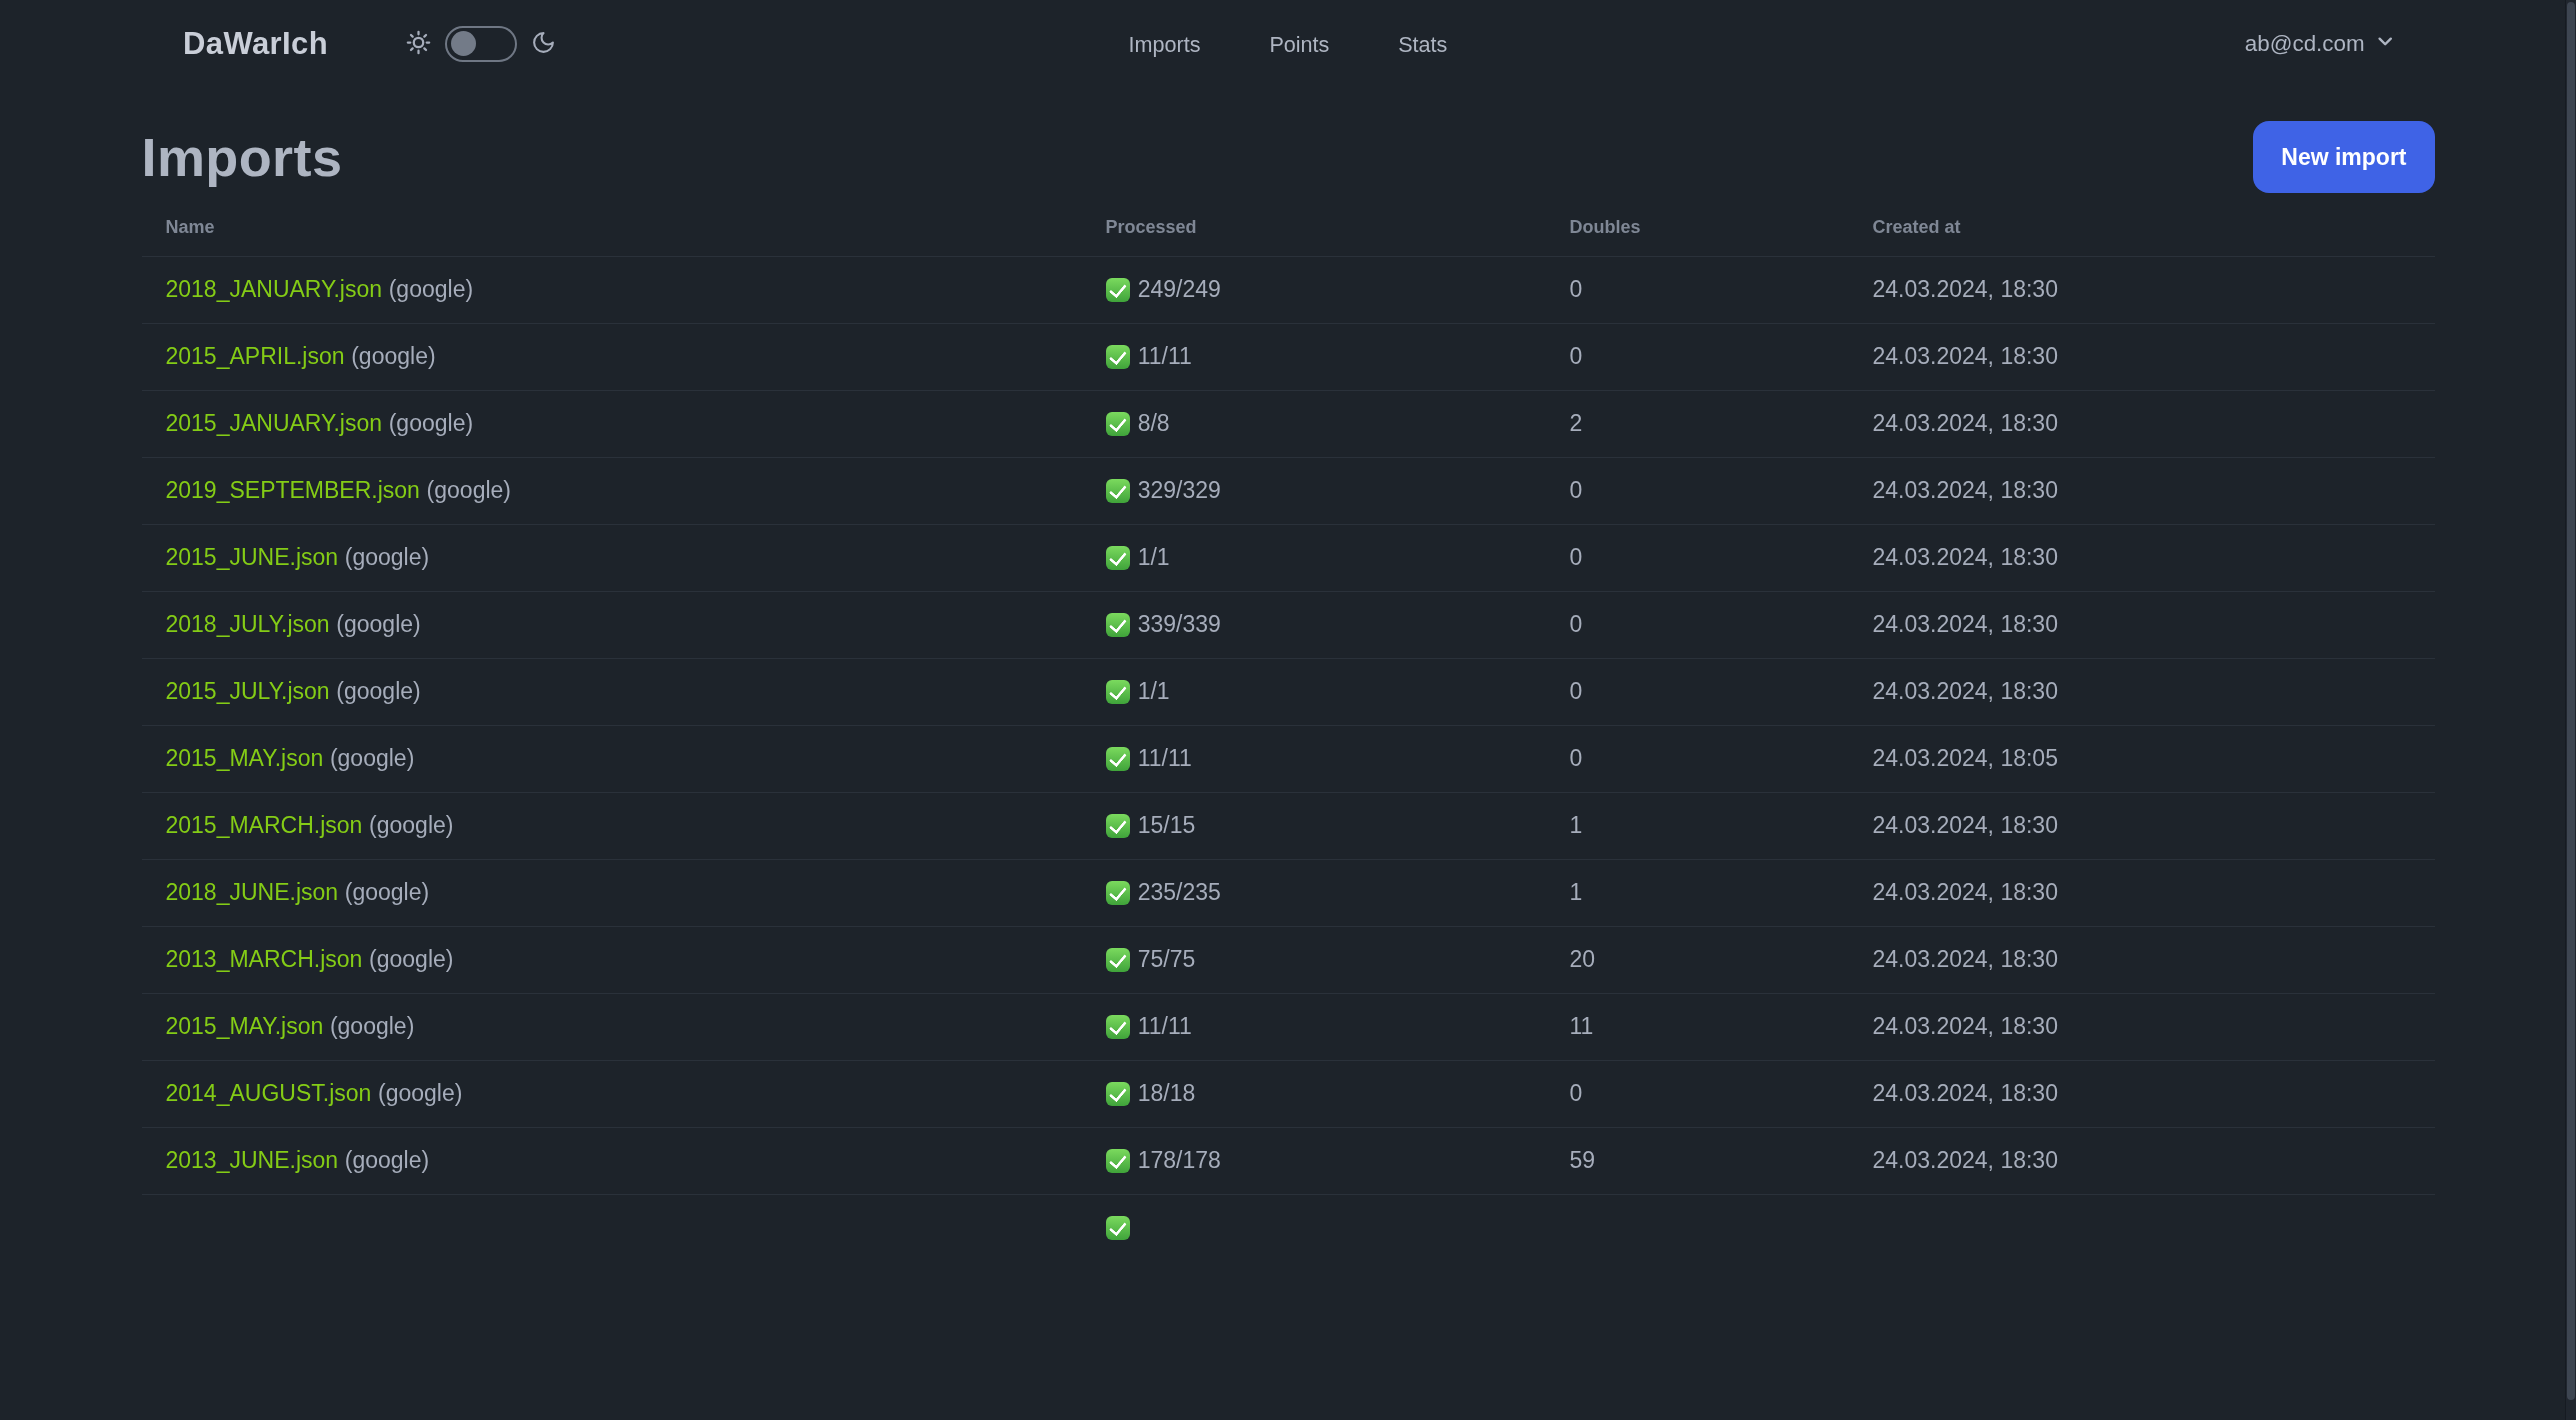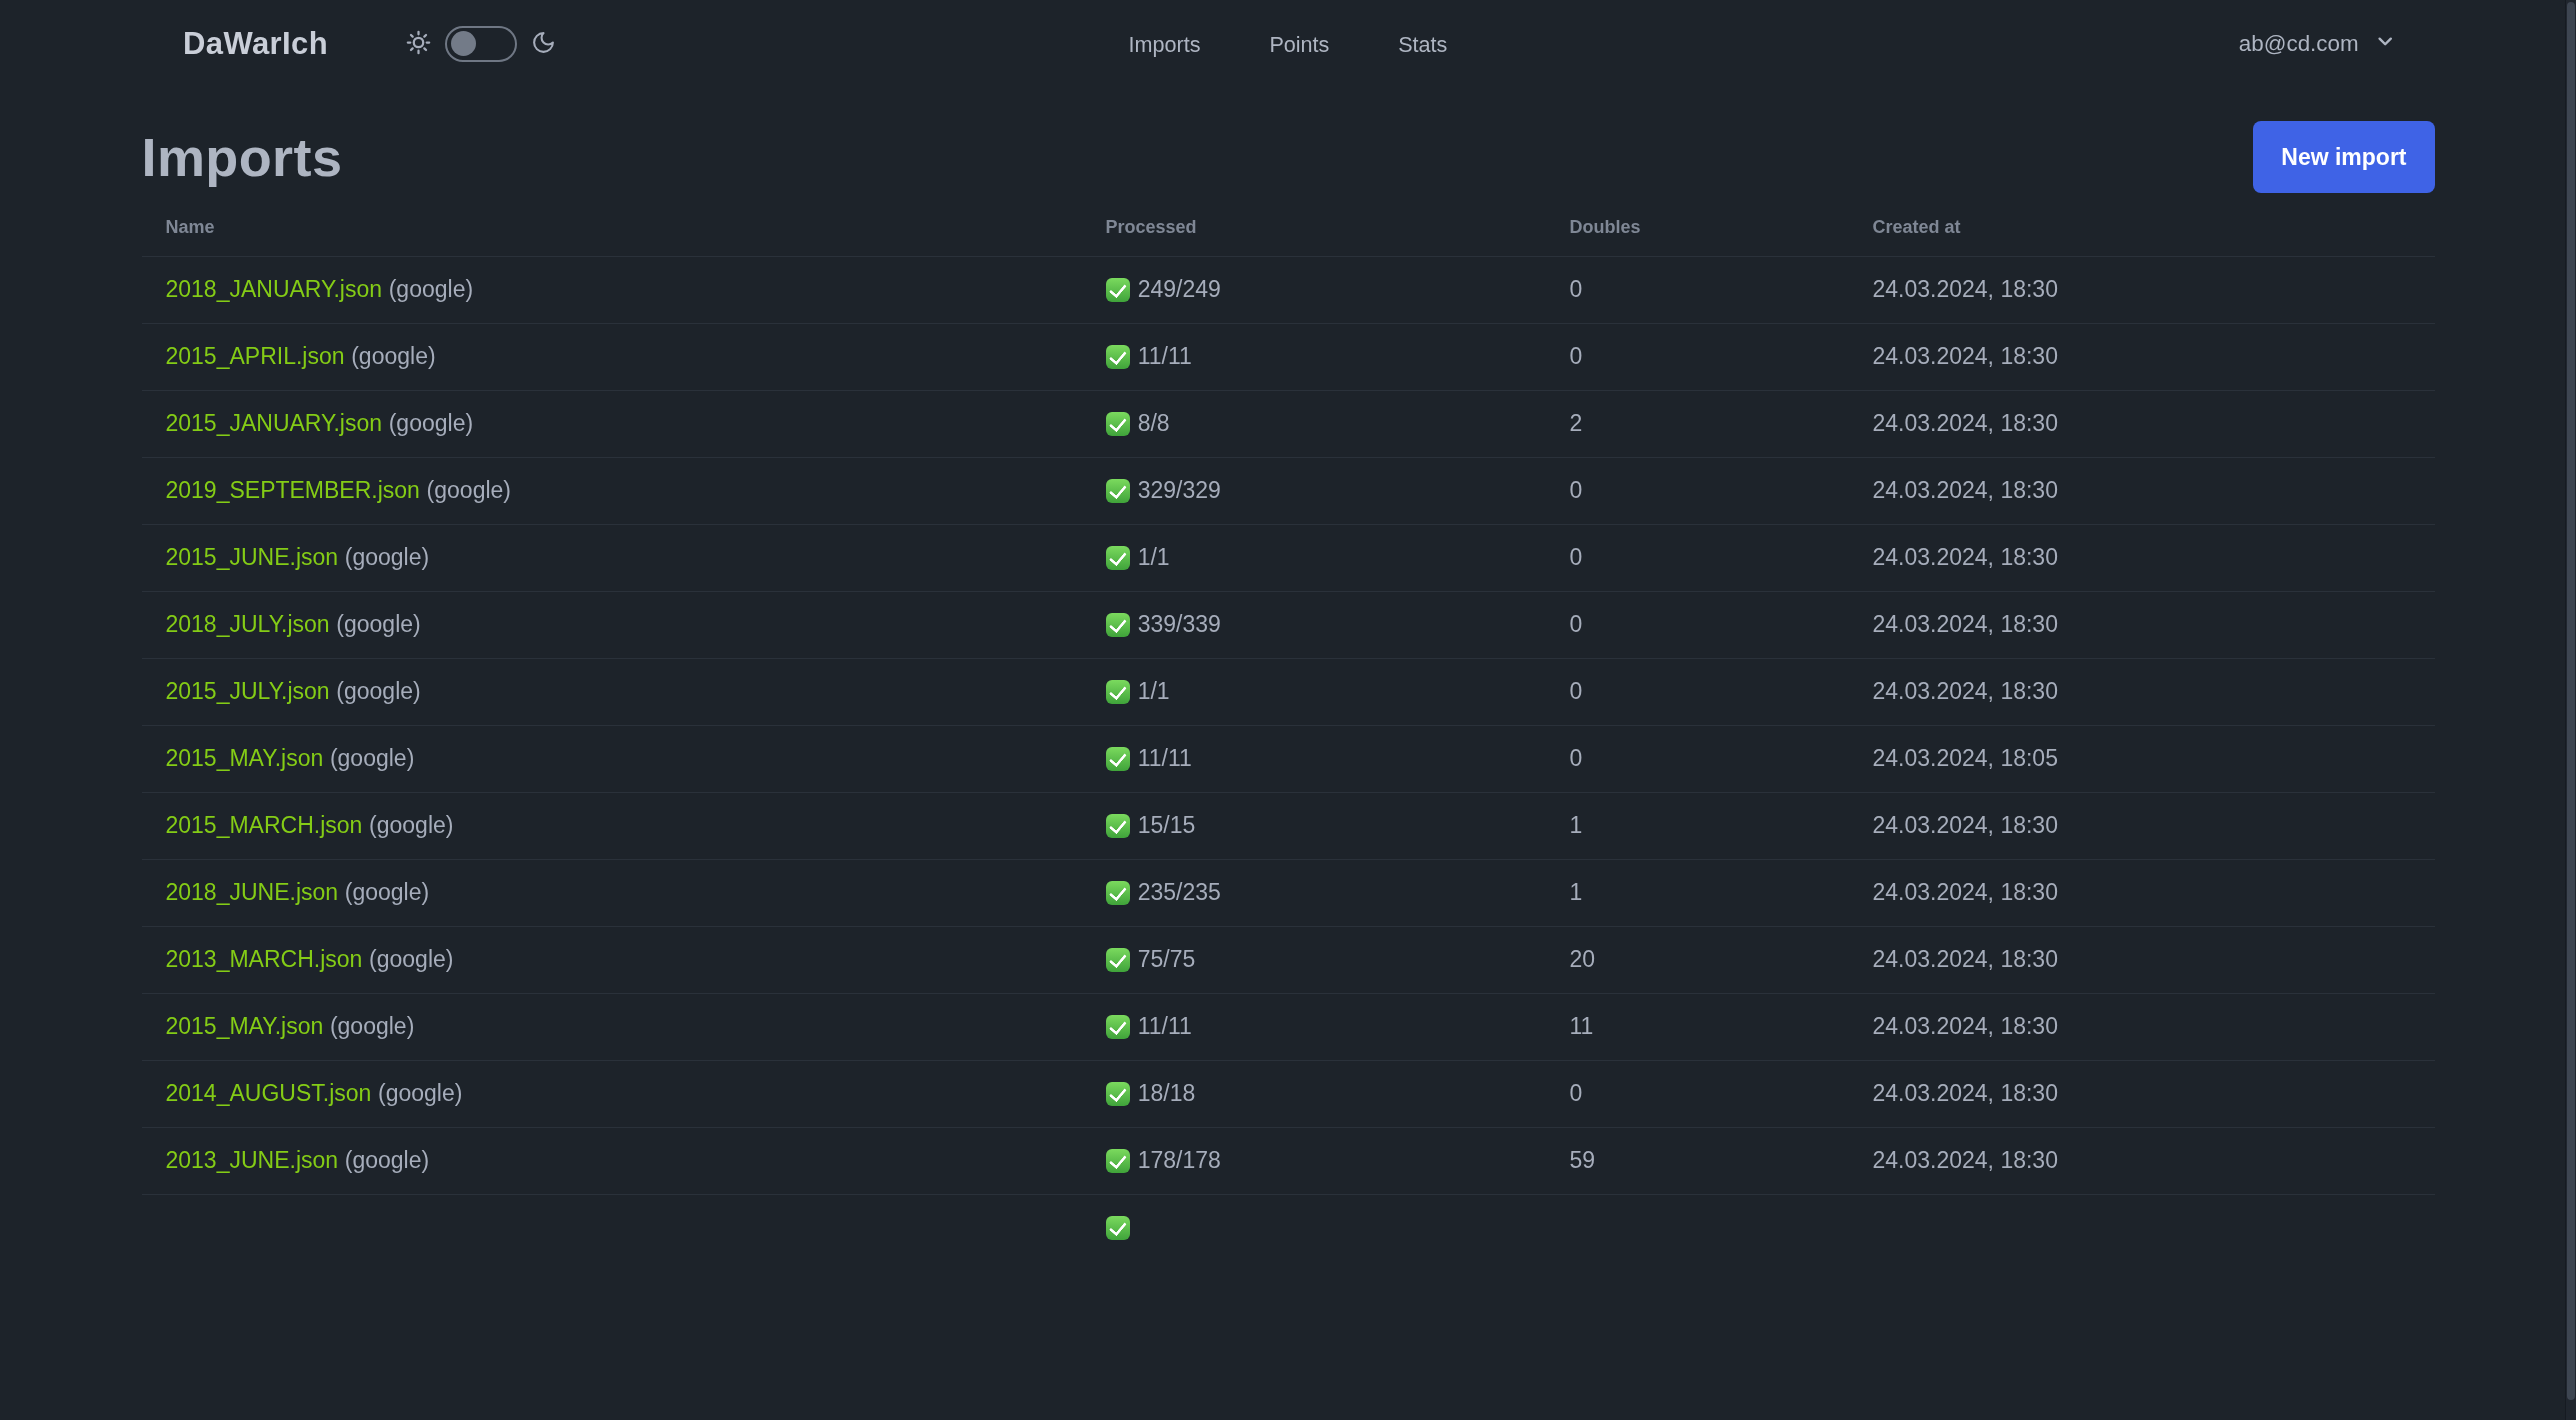--- a/index.html
+++ b/index.html
@@ -34,30 +34,30 @@
   .nav-center {
     position: absolute; left: 50%; top: 50%; transform: translate(-50%,-50%);
     display: flex; align-items: center; gap: 48px;
   }
   .nav-item {
     font-size: 21.6px; color: #aeb5c2; text-decoration: none; cursor: pointer;
     padding: 7.5px 10.4px; border-radius: 7.5px;
   }
   .account {
     position: absolute; right: 180px; top: 50%; transform: translateY(-50%);
-    display: flex; align-items: center; gap: 15px; cursor: pointer;
+    display: flex; align-items: center; gap: 9px; cursor: pointer;
     font-size: 22.4px; color: #aeb5c2;
   }
 
   
   .container { width: 2293px; margin: 0 auto; padding-top: 33px; }
   .heading-row { display: flex; align-items: center; justify-content: space-between; height: 72px; }
   .page-title { font-size: 54px; font-weight: 700; color: #aeb5c2; letter-spacing: 0.4px; }
   .btn-primary {
-    height: 72px; padding: 0 28px; border: none; border-radius: 8px;
+    height: 72px; padding: 0 28px; border: none; border-radius: 16px;
     background: #3f63e6; color: #ffffff; font-size: 23px; font-weight: 600;
     font-family: inherit; cursor: pointer;
   }
 
   
   table { width: 100%; border-collapse: collapse; margin-top: 6px; table-layout: fixed; }
   col.c-name    { width: 940px; }
   col.c-proc    { width: 464px; }
   col.c-doubles { width: 303px; }
   col.c-created { width: 586px; }

